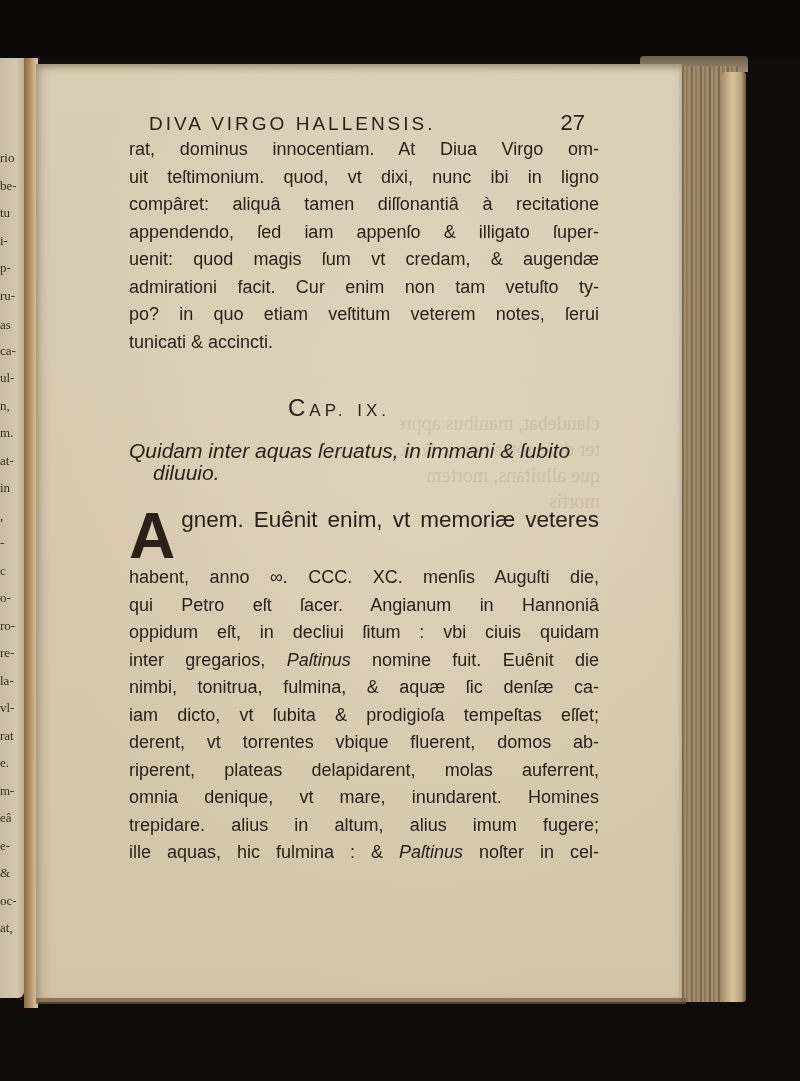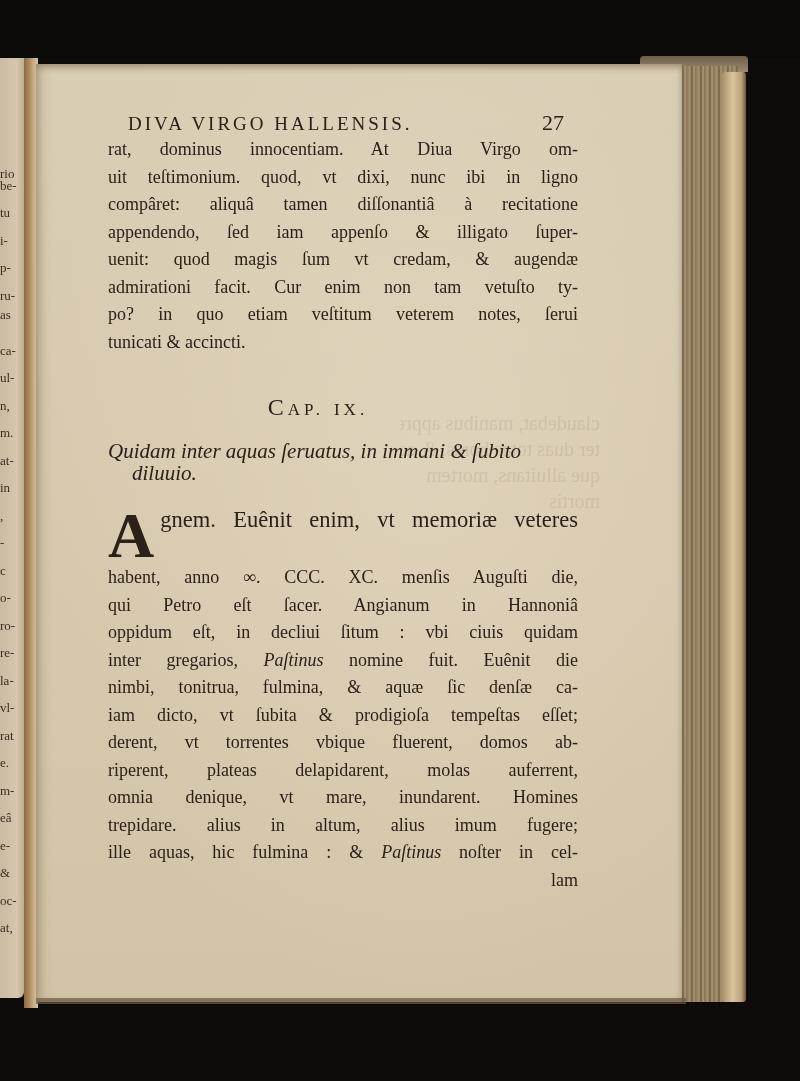--- a/index.html
+++ b/index.html
@@ -45,23 +45,23 @@
       background: linear-gradient(90deg, #a8916a 0%, #d8c59c 45%, #b9a27a 80%, #6b583e 100%);
       border-radius: 3px;
     }
     .binding-top {
       position: absolute; left: 640px; top: 56px; width: 108px; height: 16px;
       background: linear-gradient(180deg, #6d5e4a, #9c8a6c);
       border-radius: 4px 4px 0 0;
     }
 
     .text-block {
-      position: absolute; left: 108px; top: 110px; width: 470px;
+      position: absolute; left: 129px; top: 110px; width: 470px;
       color: #2b2118;
-      font-family: Liberation Serif, serif;
+      font-family: Liberation Sans, sans-serif;
     }
     .running-head {
       display: flex; justify-content: space-between; align-items: baseline;
       font-size: 19px; letter-spacing: 3px; height: 26px;
       padding-left: 20px; padding-right: 14px;
     }
     .running-head .folio { font-size: 22px; letter-spacing: 0; }
     .line {
       font-size: 18px; line-height: 27.5px; white-space: nowrap;
       text-align: justify; text-align-last: justify; width: 470px;
@@ -91,27 +91,27 @@
       transform: scaleX(-1); font-family: "Liberation Serif", serif; white-space: nowrap; overflow: hidden;
     }
   </style>
 </head>
 <body>
 
 <div class="scene">
   <div class="top-dark"></div>
 
   <div class="left-page" id="leftpage">
-      <div class="frag" style="top: 108px;">rio</div>
+      <div class="frag" style="top: 92px;">rio</div>
       <div class="frag" style="top: 119.5px;">be-</div>
       <div class="frag" style="top: 147px;">tu</div>
       <div class="frag" style="top: 174.5px;">i-</div>
       <div class="frag" style="top: 202px;">p-</div>
       <div class="frag" style="top: 229.5px;">ru-</div>
-      <div class="frag" style="top: 249px;">as</div>
+      <div class="frag" style="top: 259px;">as</div>
       <div class="frag" style="top: 284.5px;">ca-</div>
       <div class="frag" style="top: 312px;">ul-</div>
       <div class="frag" style="top: 339.5px;">n,</div>
       <div class="frag" style="top: 367px;">m.</div>
       <div class="frag" style="top: 394.5px;">at-</div>
       <div class="frag" style="top: 422px;">in</div>
       <div class="frag" style="top: 449.5px;">,</div>
       <div class="frag" style="top: 477px;">-</div>
       <div class="frag" style="top: 504.5px;">c</div>
       <div class="frag" style="top: 532px;">o-</div>
@@ -176,16 +176,15 @@
       <div class="line">qui Petro eſt ſacer.  Angianum in Hannoniâ</div>
       <div class="line">oppidum eſt, in decliui ſitum : vbi ciuis quidam</div>
       <div class="line"><span>inter gregarios, </span><span class="it">Paſtinus</span><span> nomine fuit. Euênit die</span></div>
       <div class="line">nimbi, tonitrua, fulmina, &amp; aquæ ſic denſæ ca-</div>
       <div class="line">iam dicto, vt ſubita &amp; prodigioſa tempeſtas eſſet;</div>
       <div class="line">derent, vt torrentes vbique fluerent, domos ab-</div>
       <div class="line">riperent, plateas delapidarent, molas auferrent,</div>
       <div class="line">omnia denique, vt mare, inundarent.  Homines</div>
       <div class="line">trepidare.  alius in altum, alius imum fugere;</div>
       <div class="line"><span>ille aquas, hic fulmina : &amp; </span><span class="it">Paſtinus</span><span> noſter in cel-</span></div>
-      <div class="line right">lam</div>
     </div>
   </div>
 </div>
 
 </body></html>

